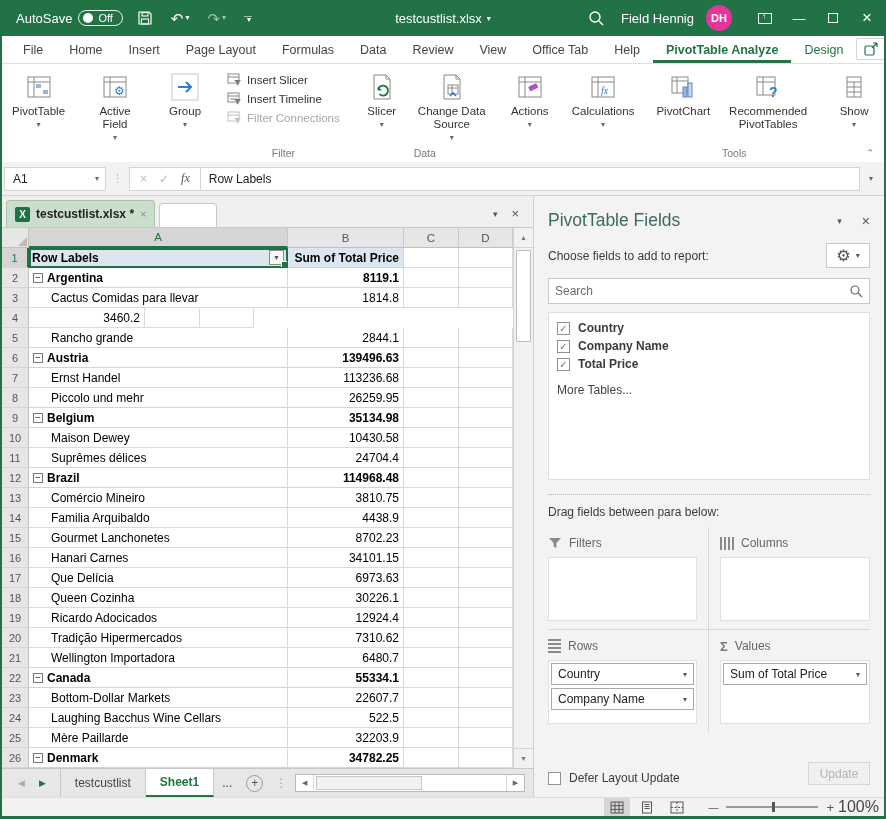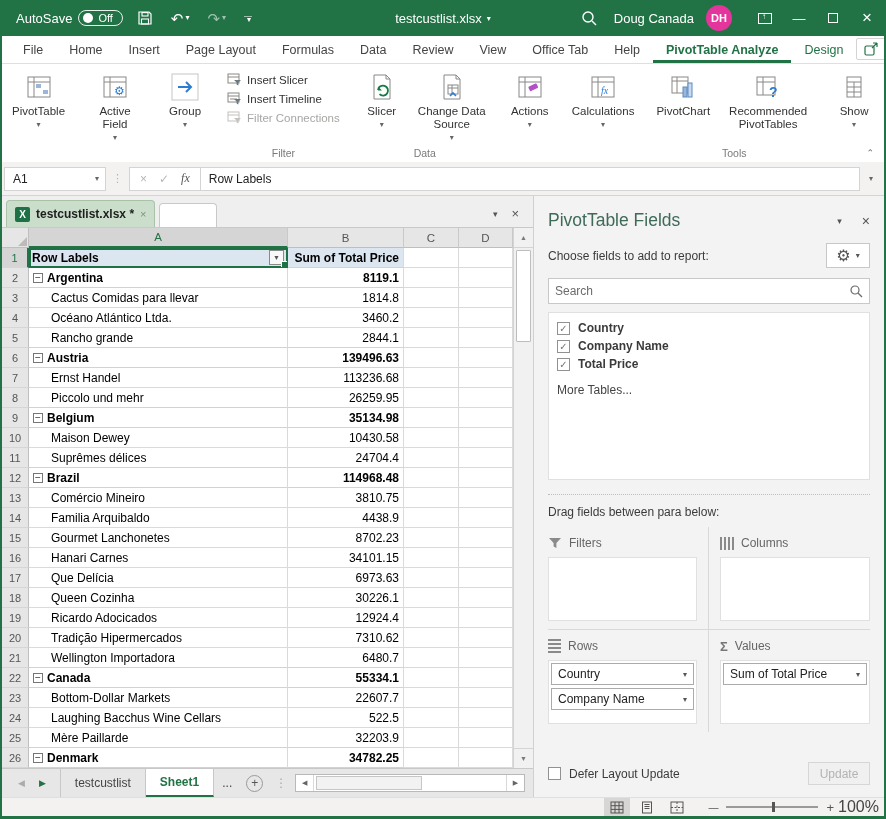--- a/index.html
+++ b/index.html
@@ -142,21 +142,21 @@
   .quad.qt{border-bottom:1px solid #D9D9D9;}
   .quad-head{display:flex;align-items:center;gap:7px;font-size:12px;color:#666;height:20px;}
   .quad-box{margin-top:4px;background:#fff;border:1px solid #E0E0E0;height:64px;padding:2px;}
   .pill{height:22px;background:#fff;border:1px solid #ABABAB;display:flex;align-items:center;padding:0 6px;font-size:12px;color:#222;margin-bottom:3px;cursor:pointer;}
   .pill .dd{margin-left:auto;font-size:8px;color:#555;}
   .sigma{font-size:13px;color:#777;font-weight:bold;}
   .rows-glyph{display:inline-flex;flex-direction:column;gap:2px;}
   .rows-glyph i{width:13px;height:2px;background:#8a8a8a;}
   .cols-glyph{display:inline-flex;gap:2px;}
   .cols-glyph i{width:2px;height:13px;background:#8a8a8a;}
-  .pane-bottom{margin-top:auto;display:flex;align-items:center;padding:10px 0 12px;}
+  .pane-bottom{margin-top:auto;display:flex;align-items:flex-end;padding:10px 0 12px;}
   .defer{display:flex;align-items:center;gap:8px;font-size:12px;color:#3b3b3b;cursor:pointer;}
   .update-btn{margin-left:auto;width:62px;height:23px;background:#F0F0F0;border:1px solid #D6D6D6;color:#B3B3B3;font-size:12px;display:flex;align-items:center;justify-content:center;}
   
   .statusbar{height:19px;background:#F3F2F1;border-top:1px solid #E1DFDD;display:flex;align-items:center;flex:none;padding-right:10px;}
   .sb-right{margin-left:auto;display:flex;align-items:center;gap:4px;}
   .viewbtn{width:26px;height:19px;display:flex;align-items:center;justify-content:center;cursor:pointer;}
   .viewbtn.sel{background:#D8D6D4;}
   .zoomctl{display:flex;align-items:center;gap:8px;margin-left:14px;}
   .zminus,.zplus{color:#555;font-size:13px;cursor:pointer;}
   .ztrack{width:92px;height:2px;background:#9a9a9a;position:relative;}
@@ -202,21 +202,21 @@
       <span>testcustlist.xlsx</span>
       <span class="dd">▾</span>
     </div>
     <div class="tb-right">
       <div class="tb-search">
         <svg width="17" height="17" viewBox="0 0 17 17">
           <circle cx="7" cy="7" r="5" fill="none" stroke="#fff" stroke-width="1.4"></circle>
           <line x1="11" y1="11" x2="15" y2="15" stroke="#fff" stroke-width="1.4"></line>
         </svg>
       </div>
-      <span class="tb-user">Doug Canada</span>
+      <span class="tb-user">Field Hennig</span>
       <span class="avatar" id="avatar" style="background: rgb(227, 53, 156);">DH</span>
       <div class="win-btn">
           <span class="ribbon-disp"></span>
         </div>
       <div class="win-btn">
           <span>—</span>
         </div>
       <div class="win-btn">
           <span class="max-box"></span>
         </div>
@@ -513,23 +513,20 @@
               <div class="rnum">3</div>
               <div class="gc ca">
                 <span class="lblA">Cactus Comidas para llevar</span>
               </div>
               <div class="gc cb">1814.8</div>
               <div class="gc cc"></div>
               <div class="gc cd"></div>
             </div>
             <div class="grow item">
               <div class="rnum">4</div>
-              <div class="gc ca">
-                <span class="lblA">Océano Atlántico Ltda.</span>
-              </div>
               <div class="gc cb">3460.2</div>
               <div class="gc cc"></div>
               <div class="gc cd"></div>
             </div>
             <div class="grow item">
               <div class="rnum">5</div>
               <div class="gc ca">
                 <span class="lblA">Rancho grande</span>
               </div>
               <div class="gc cb">2844.1</div>

